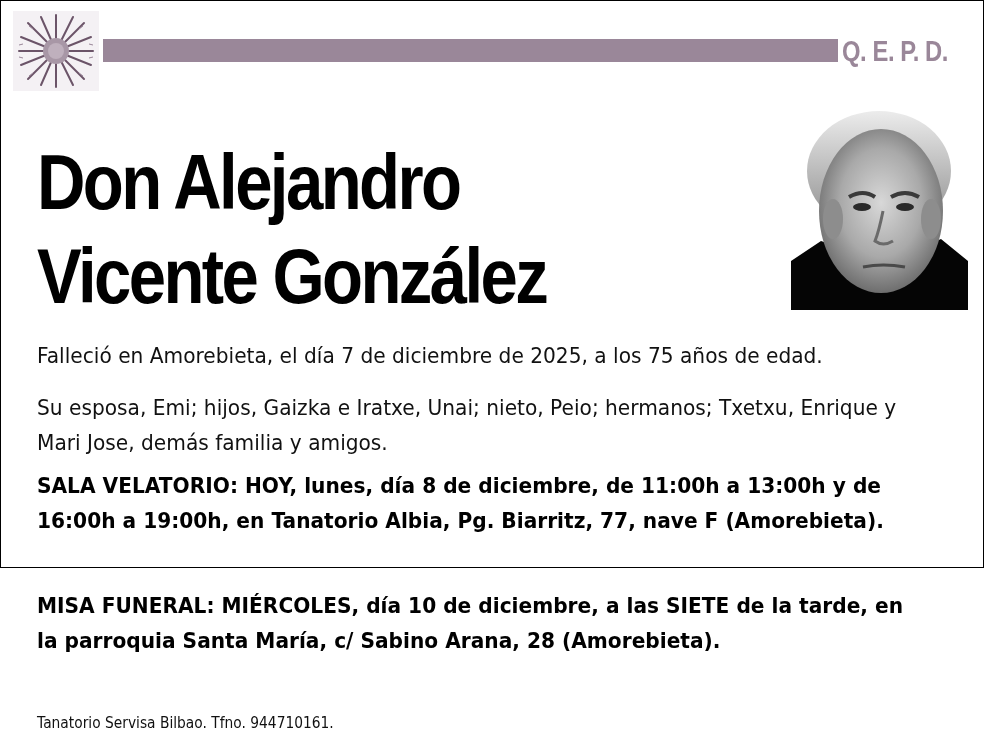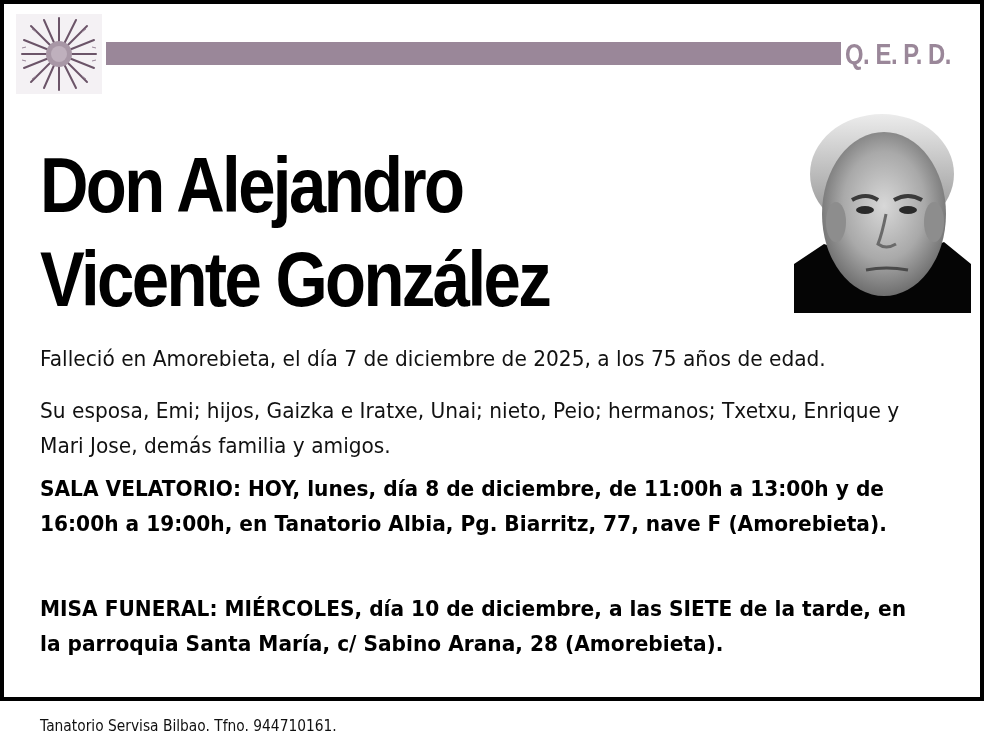--- a/index.html
+++ b/index.html
@@ -1,21 +1,21 @@
 <!DOCTYPE html>
 <html><head>
 <meta charset="utf-8">
 <style>
   html, body { margin: 0; padding: 0; background: #ffffff; }
   body { width: 984px; height: 745px; overflow: hidden; }
   .page {
     position: relative;
-    width: 984px; height: 701px;
+    width: 984px; height: 568px;
     box-sizing: border-box;
-    border: 4px solid #000000;
+    border: 1px solid #000000;
     background: #ffffff;
     font-family: "DejaVu Sans", sans-serif;
     color: #111111;
   }
   .emblem {
     position: absolute; left: 12px; top: 10px; width: 86px; height: 80px;
   }
   .header-bar {
     position: absolute; left: 102px; top: 38px; width: 735px; height: 23px;
     background: #9a8799;

